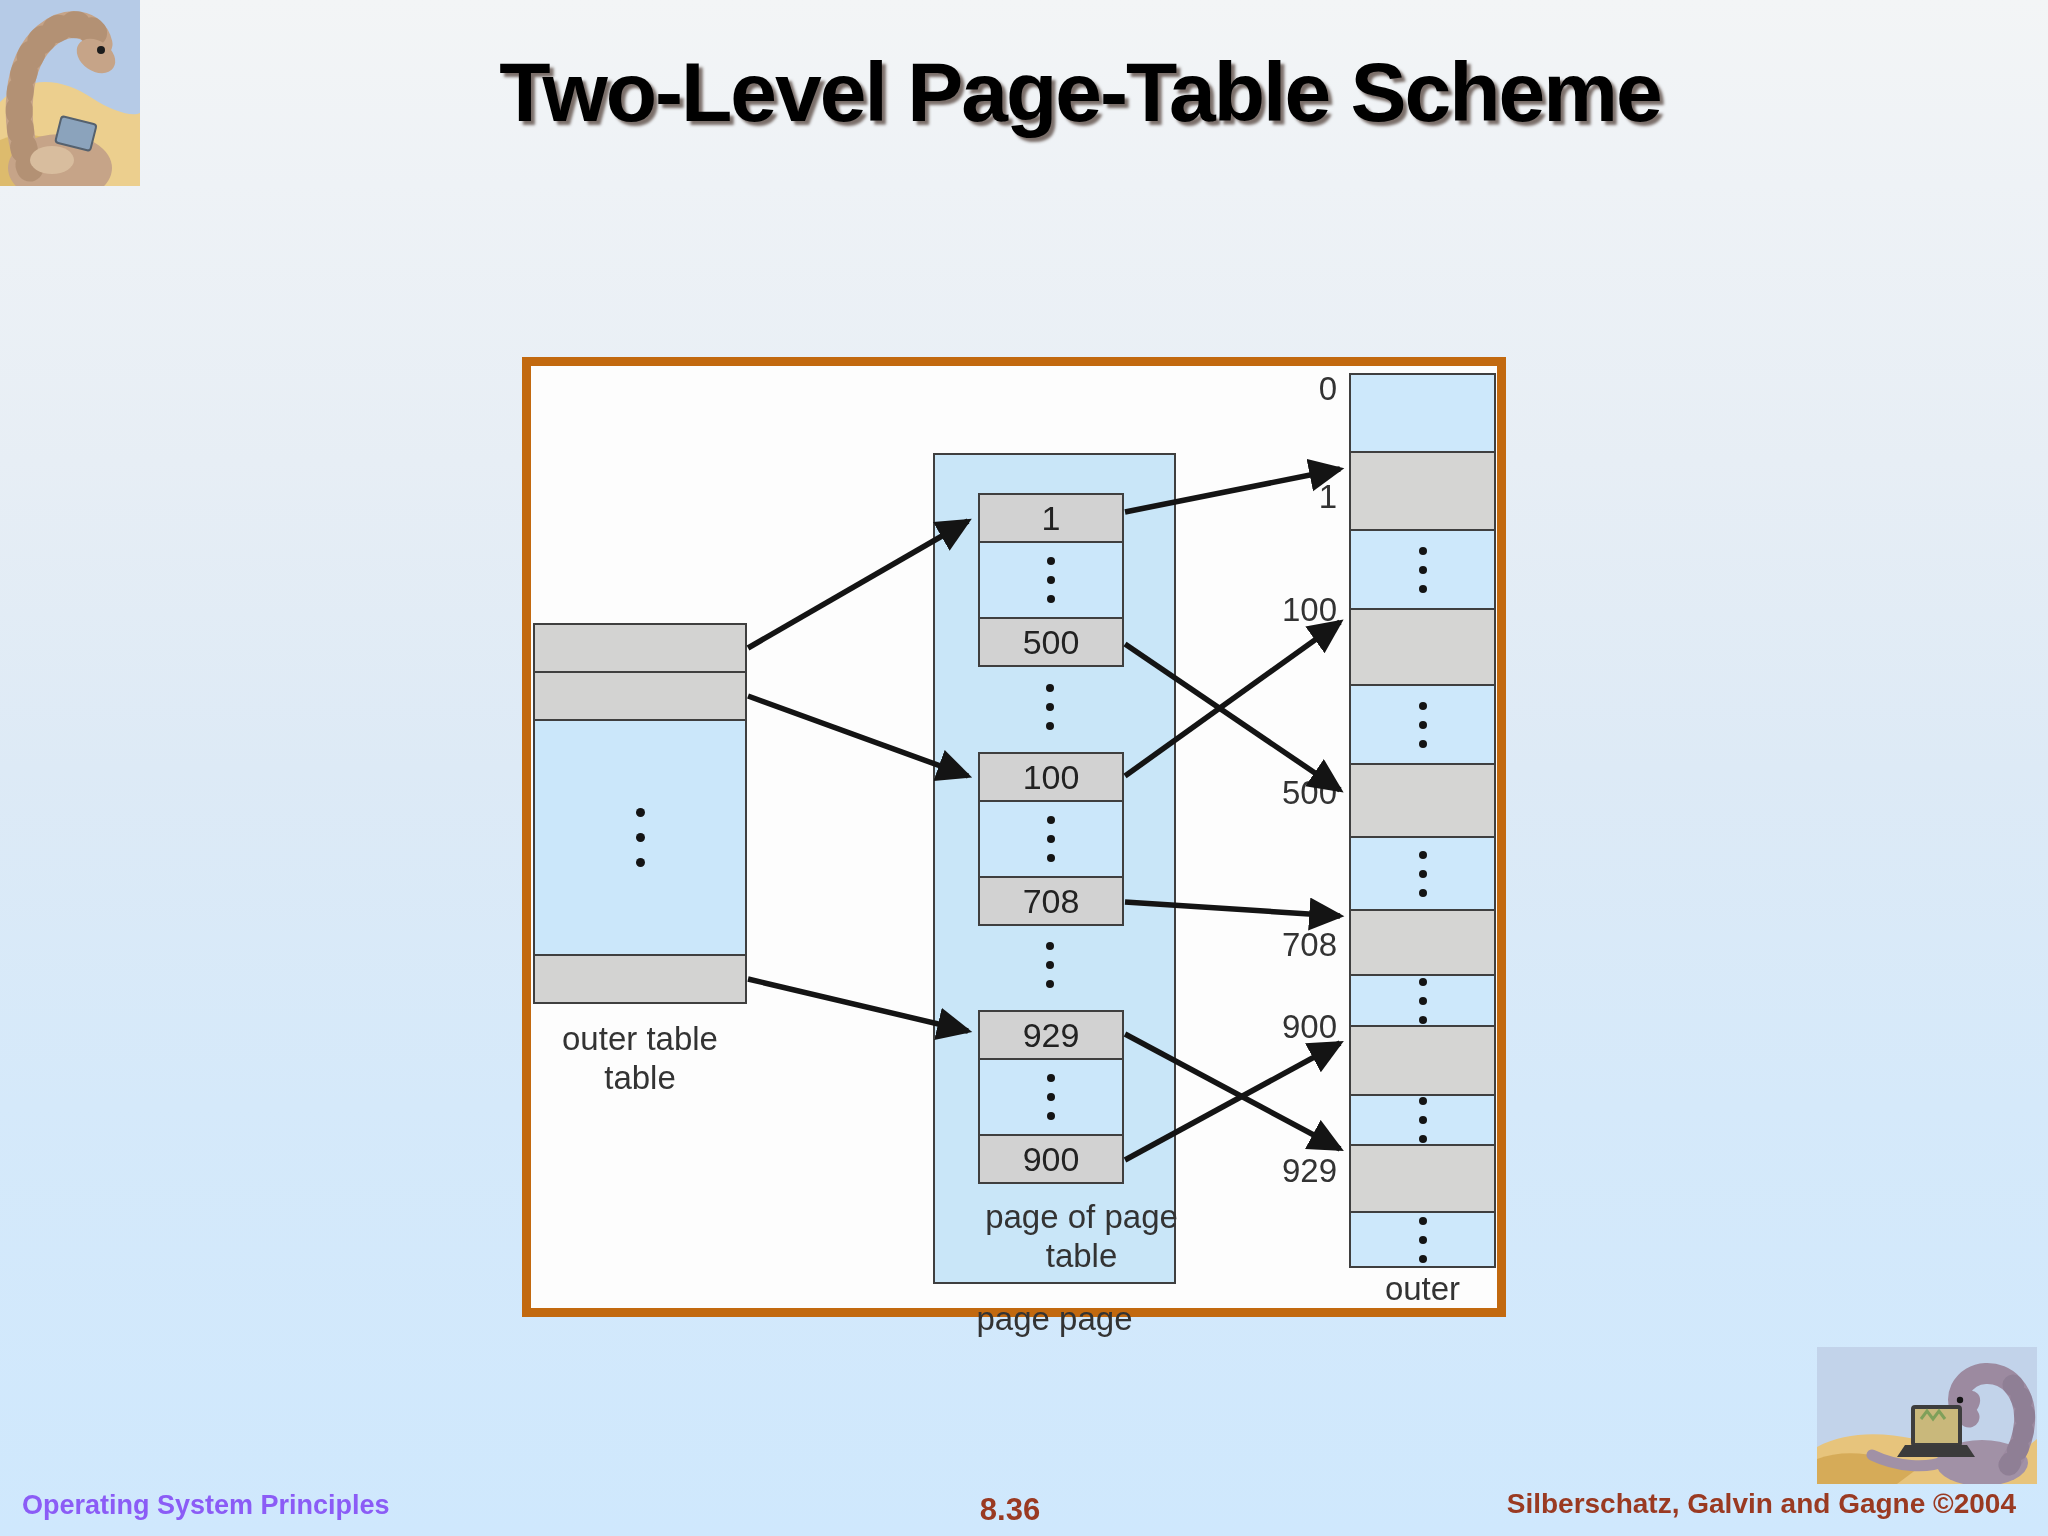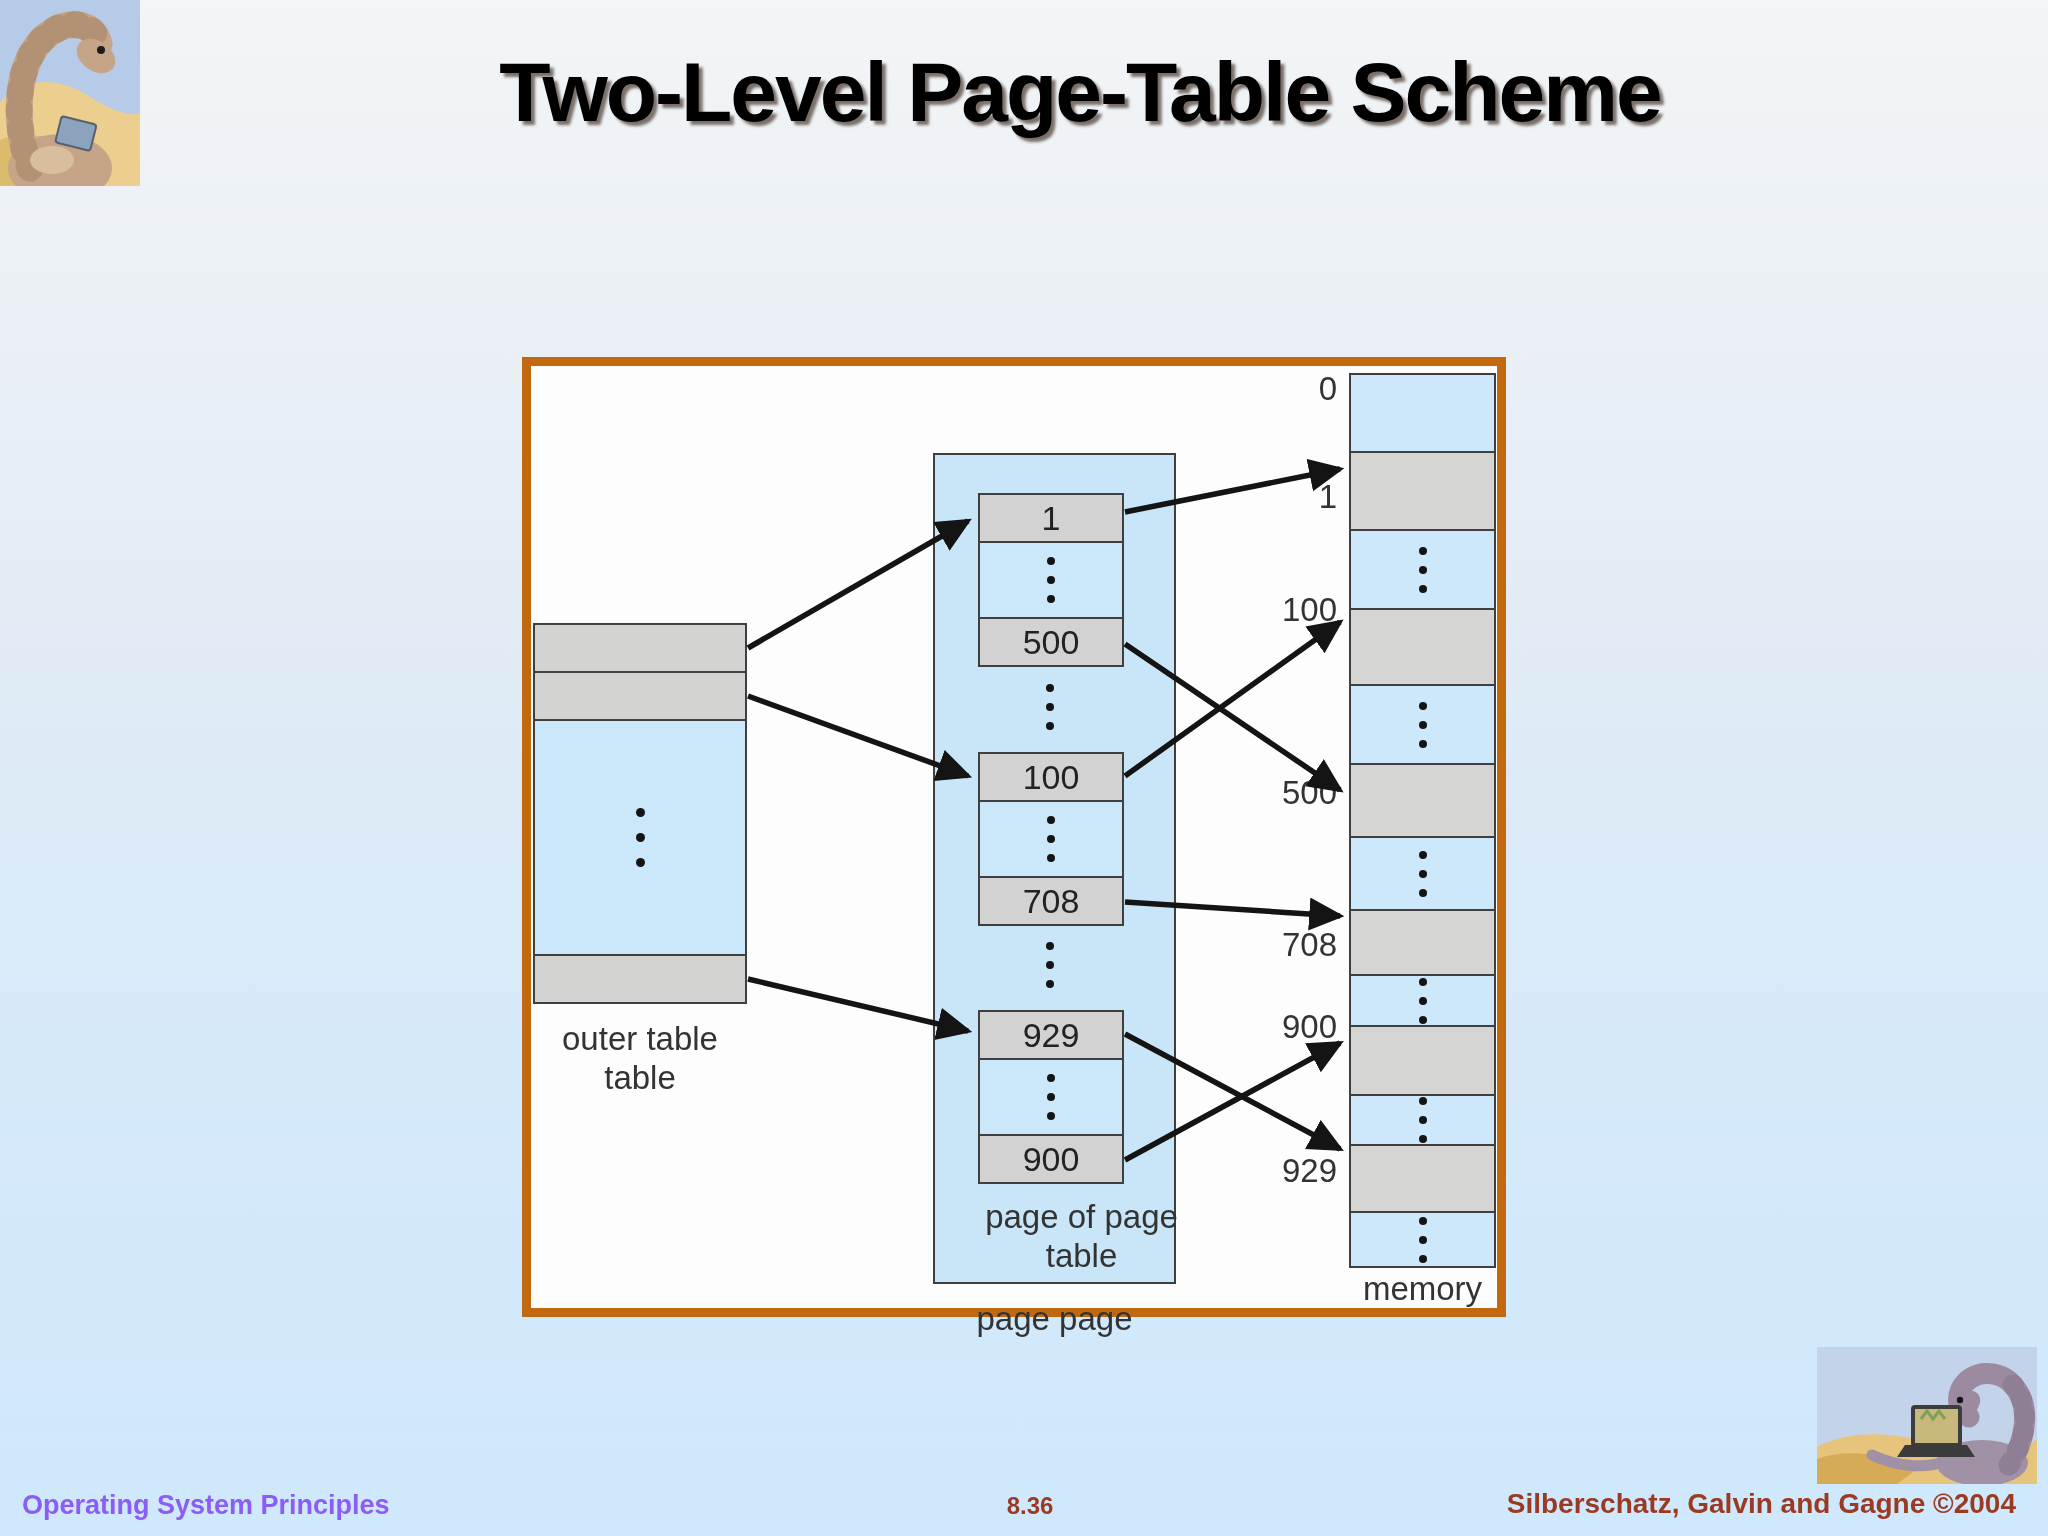--- a/index.html
+++ b/index.html
@@ -12,21 +12,21 @@
 
   
   .slide-title{
     left:140px;top:44px;width:1880px;text-align:center;
     font-size:84px;font-weight:bold;letter-spacing:-2px;
     color:#000000;text-shadow:4px 4px 3px rgba(60,40,30,.65);
   }
 
   
   .footer-left{left:22px;top:1490px;font-size:27px;font-weight:bold;color:#8b5cf6;}
-  .footer-center{left:0;top:1492px;width:2020px;text-align:center;font-size:24px;font-weight:bold;color:#9a3a22;padding-left:20px;}
+  .footer-center{left:0;top:1492px;width:2020px;text-align:center;font-size:31px;font-weight:bold;color:#9a3a22;}
   .footer-right{right:32px;top:1488px;font-size:28px;font-weight:bold;color:#9a3a22;}
 
   
   .diagram-box{
     left:522px;top:357px;width:984px;height:960px;box-sizing:border-box;
     border:9px solid #c2690f;background:#fdfdfd;
   }
 
   
   .outer-table{
@@ -240,21 +240,21 @@
 </div>
 
 <div class="abs addr-label" style="top:370px;">0</div>
 <div class="abs addr-label" style="top:478px;">1</div>
 <div class="abs addr-label" style="top:591px;">100</div>
 <div class="abs addr-label" style="top:774px;">500</div>
 <div class="abs addr-label" style="top:926px;">708</div>
 <div class="abs addr-label" style="top:1008px;">900</div>
 <div class="abs addr-label" style="top:1152px;">929</div>
 
-<div class="abs caption memory-label">memory</div>
+<div class="abs caption memory-label">outer</div>
 
 <svg class="abs arrows" width="2048" height="1536" viewBox="0 0 2048 1536">
   <defs>
     <marker id="ah" markerWidth="7" markerHeight="7" refX="5.6" refY="3" orient="auto">
       <path d="M0,0 L6.4,3 L0,6 Z" fill="#141414"></path>
     </marker>
   </defs>
   <g stroke="#141414" stroke-width="5.5" marker-end="url(#ah)">
     <line x1="748" y1="648" x2="968" y2="521"></line>
     <line x1="748" y1="696" x2="968" y2="776"></line>

